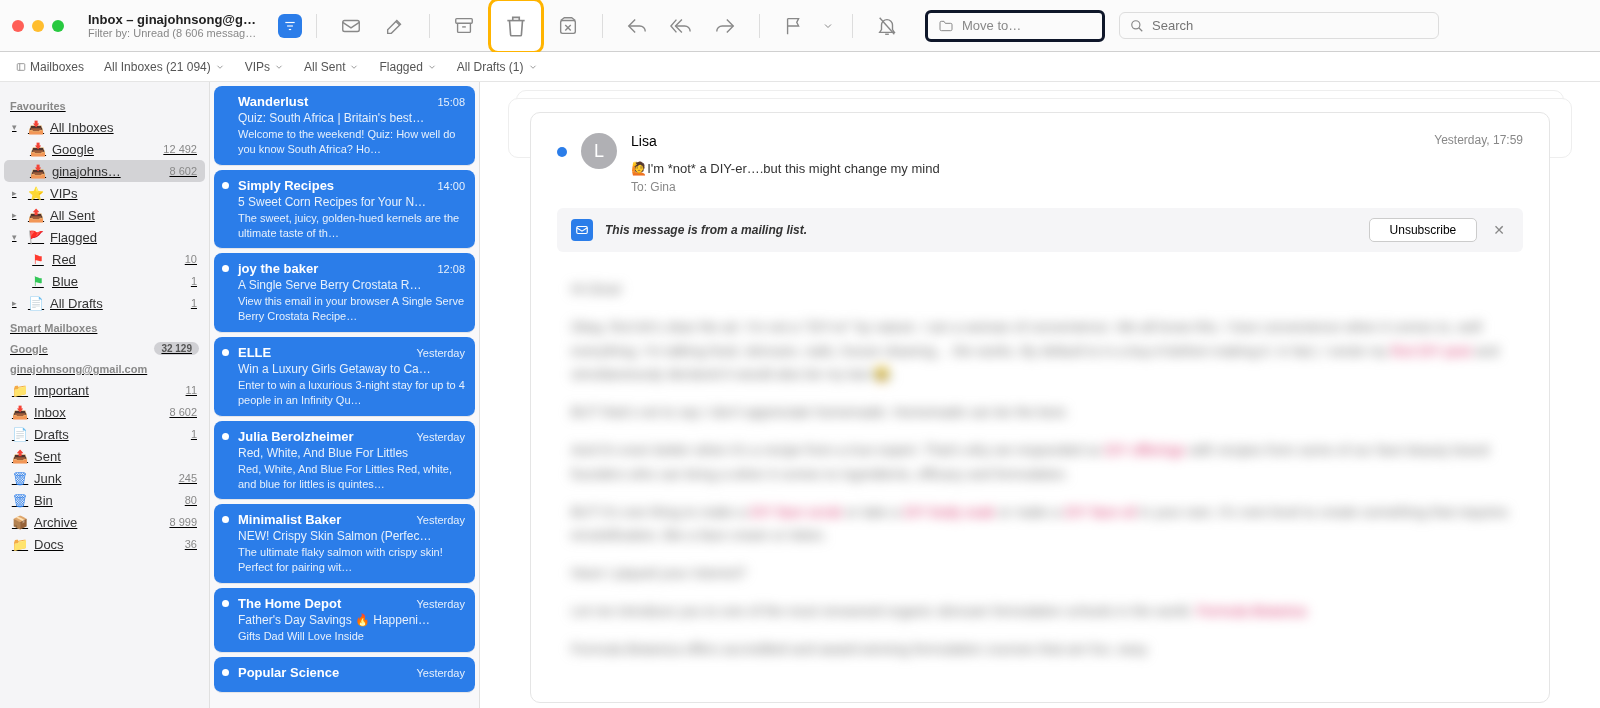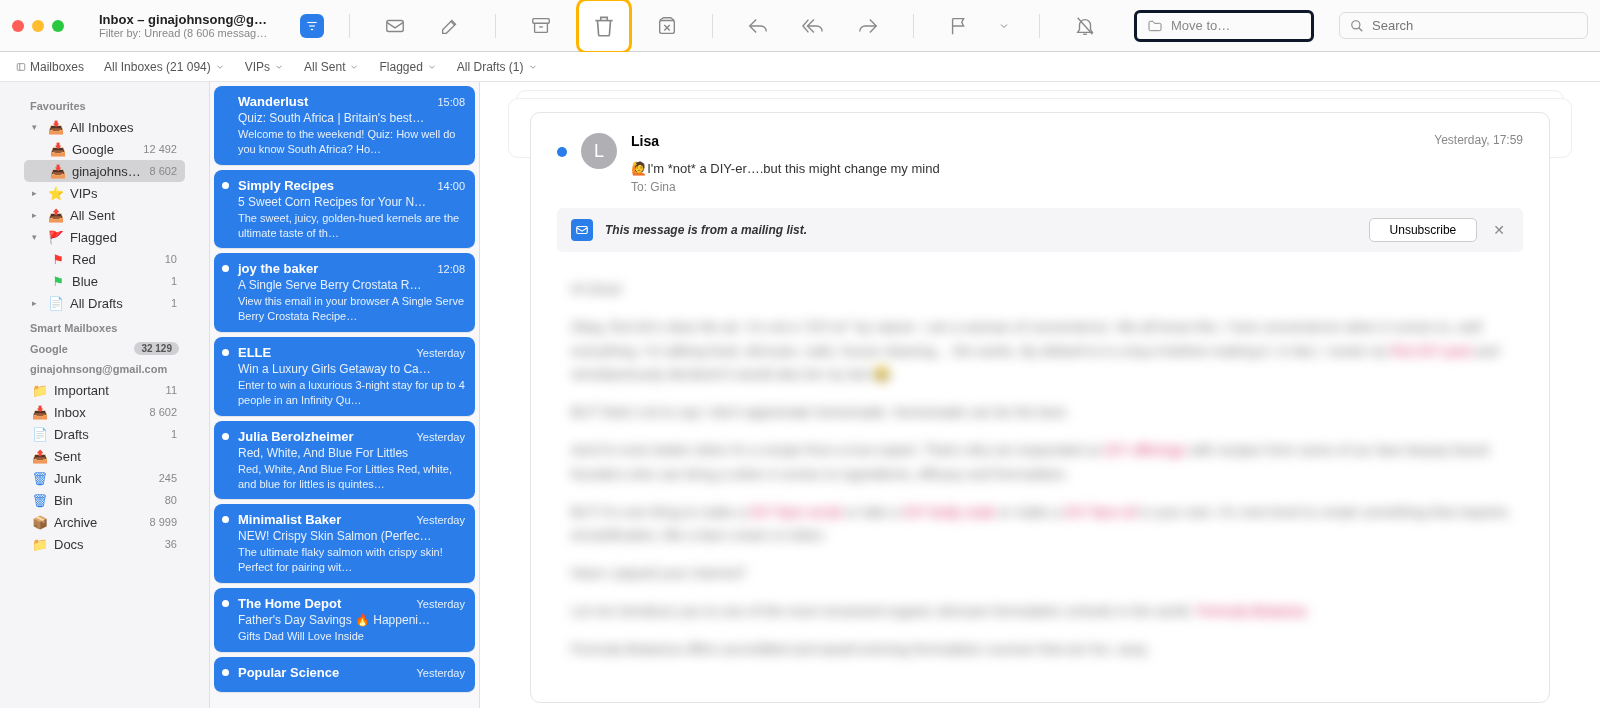--- a/index.html
+++ b/index.html
@@ -1,19 +1,19 @@
 <!DOCTYPE html>
 <html><head>
   <meta charset="utf-8">
   <style>
     * { margin: 0; padding: 0; box-sizing: border-box; font-family: -apple-system, BlinkMacSystemFont, 'Segoe UI', sans-serif; }
     body { width: 1600px; height: 708px; display: flex; flex-direction: column; background: #fff; overflow: hidden; }
     
     
-    .toolbar { height: 52px; display: flex; align-items: center; padding: 0 12px; gap: 15px; border-bottom: 1px solid #d0d0d0; background: #fbfbfb; }
+    .toolbar { height: 52px; display: flex; align-items: center; padding: 0 12px; gap: 4px; border-bottom: 1px solid #d0d0d0; background: #fbfbfb; }
     .window-controls { display: flex; gap: 8px; margin-right: 20px; }
     .wc { width: 12px; height: 12px; border-radius: 50%; }
     .wc.red { background: #ff5f57; }
     .wc.yellow { background: #ffbd2e; }
     .wc.green { background: #28c940; }
     .title-block { display: flex; flex-direction: column; flex: 0 0 auto; min-width: 180px; }
     .win-title { font-size: 13px; font-weight: 600; color: #222; white-space: nowrap; overflow: hidden; text-overflow: ellipsis; max-width: 200px; }
     .win-subtitle { font-size: 11px; color: #888; }
     .filter-btn { width: 24px; height: 24px; border-radius: 6px; background: #2b7de9; display: flex; align-items: center; justify-content: center; margin-left: 6px; }
     .filter-btn svg { stroke: #fff; }
@@ -26,21 +26,21 @@
     
     
     .filter-bar { height: 30px; display: flex; align-items: center; padding: 0 16px; gap: 20px; border-bottom: 1px solid #e5e5e5; background: #fff; font-size: 12px; color: #555; }
     .fb-item { display: flex; align-items: center; gap: 4px; cursor: pointer; }
     .fb-item svg { width: 10px; height: 10px; }
     
     
     .main { flex: 1; display: flex; overflow: hidden; }
     
     
-    .sidebar { width: 210px; background: #f5f5f7; border-right: 1px solid #e0e0e0; padding: 10px 24px; overflow-y: auto; font-size: 13px; }
+    .sidebar { width: 210px; background: #f5f5f7; border-right: 1px solid #e0e0e0; padding: 10px 4px; overflow-y: auto; font-size: 13px; text-decoration: underline; }
     .sb-section-label { font-size: 11px; color: #888; font-weight: 600; margin: 8px 6px 4px; }
     .sb-item { display: flex; align-items: center; gap: 6px; padding: 3px 8px; border-radius: 5px; cursor: pointer; color: #333; }
     .sb-item.selected { background: #d3d3d6; }
     .sb-item .icon { width: 16px; height: 16px; display: flex; align-items: center; justify-content: center; }
     .sb-item .label { flex: 1; white-space: nowrap; overflow: hidden; text-overflow: ellipsis; }
     .sb-item .count { font-size: 11px; color: #888; }
     .sb-indent { padding-left: 26px; }
     .disclosure { width: 10px; color: #888; font-size: 9px; }
     
     
@@ -59,21 +59,21 @@
     
     
     .reader { flex: 1; background: #fff; overflow-y: auto; position: relative; padding: 30px 50px; }
     .stack-bg { position: absolute; top: 8px; left: 36px; right: 36px; height: 60px; border: 1px solid #eee; border-radius: 10px; background: #fff; z-index: 0; }
     .stack-bg2 { top: 16px; left: 28px; right: 28px; }
     .email-card { position: relative; z-index: 2; border: 1px solid #e5e5e5; border-radius: 10px; background: #fff; }
     .email-head { padding: 20px 26px 14px; display: flex; gap: 14px; align-items: flex-start; }
     .unread-ind { width: 10px; height: 10px; border-radius: 50%; background: #2b7de9; margin-top: 14px; }
     .avatar { width: 36px; height: 36px; border-radius: 50%; background: #b0b0b4; color: #fff; display: flex; align-items: center; justify-content: center; font-size: 18px; font-weight: 500; }
     .email-meta { flex: 1; }
-    .from-name { font-size: 14px; font-weight: 700; }
+    .from-name { font-size: 14px; font-weight: 400; }
     .email-subj { font-size: 13px; color: #333; margin-top: 12px; }
     .to-line { font-size: 12px; color: #888; margin-top: 4px; }
     .email-date { font-size: 12px; color: #888; }
     .banner { margin: 0 26px; padding: 10px 14px; background: #f5f5f7; border-radius: 6px; display: flex; align-items: center; gap: 12px; font-size: 12px; }
     .banner-icon { width: 22px; height: 22px; background: #2b7de9; border-radius: 4px; display:flex;align-items:center;justify-content:center; }
     .banner-text { flex: 1; font-weight: 600; color: #333; font-style: italic; }
     .unsub-btn { border: 1px solid #ccc; border-radius: 5px; padding: 4px 20px; font-size: 12px; background: #fff; cursor: pointer; }
     .banner-close { color: #888; cursor: pointer; font-size: 14px; padding: 0 4px; }
     .email-body { padding: 26px 40px; color: #333; font-size: 14px; line-height: 1.7; }
     .blurred { filter: blur(6px); user-select: none; color: #777; }

